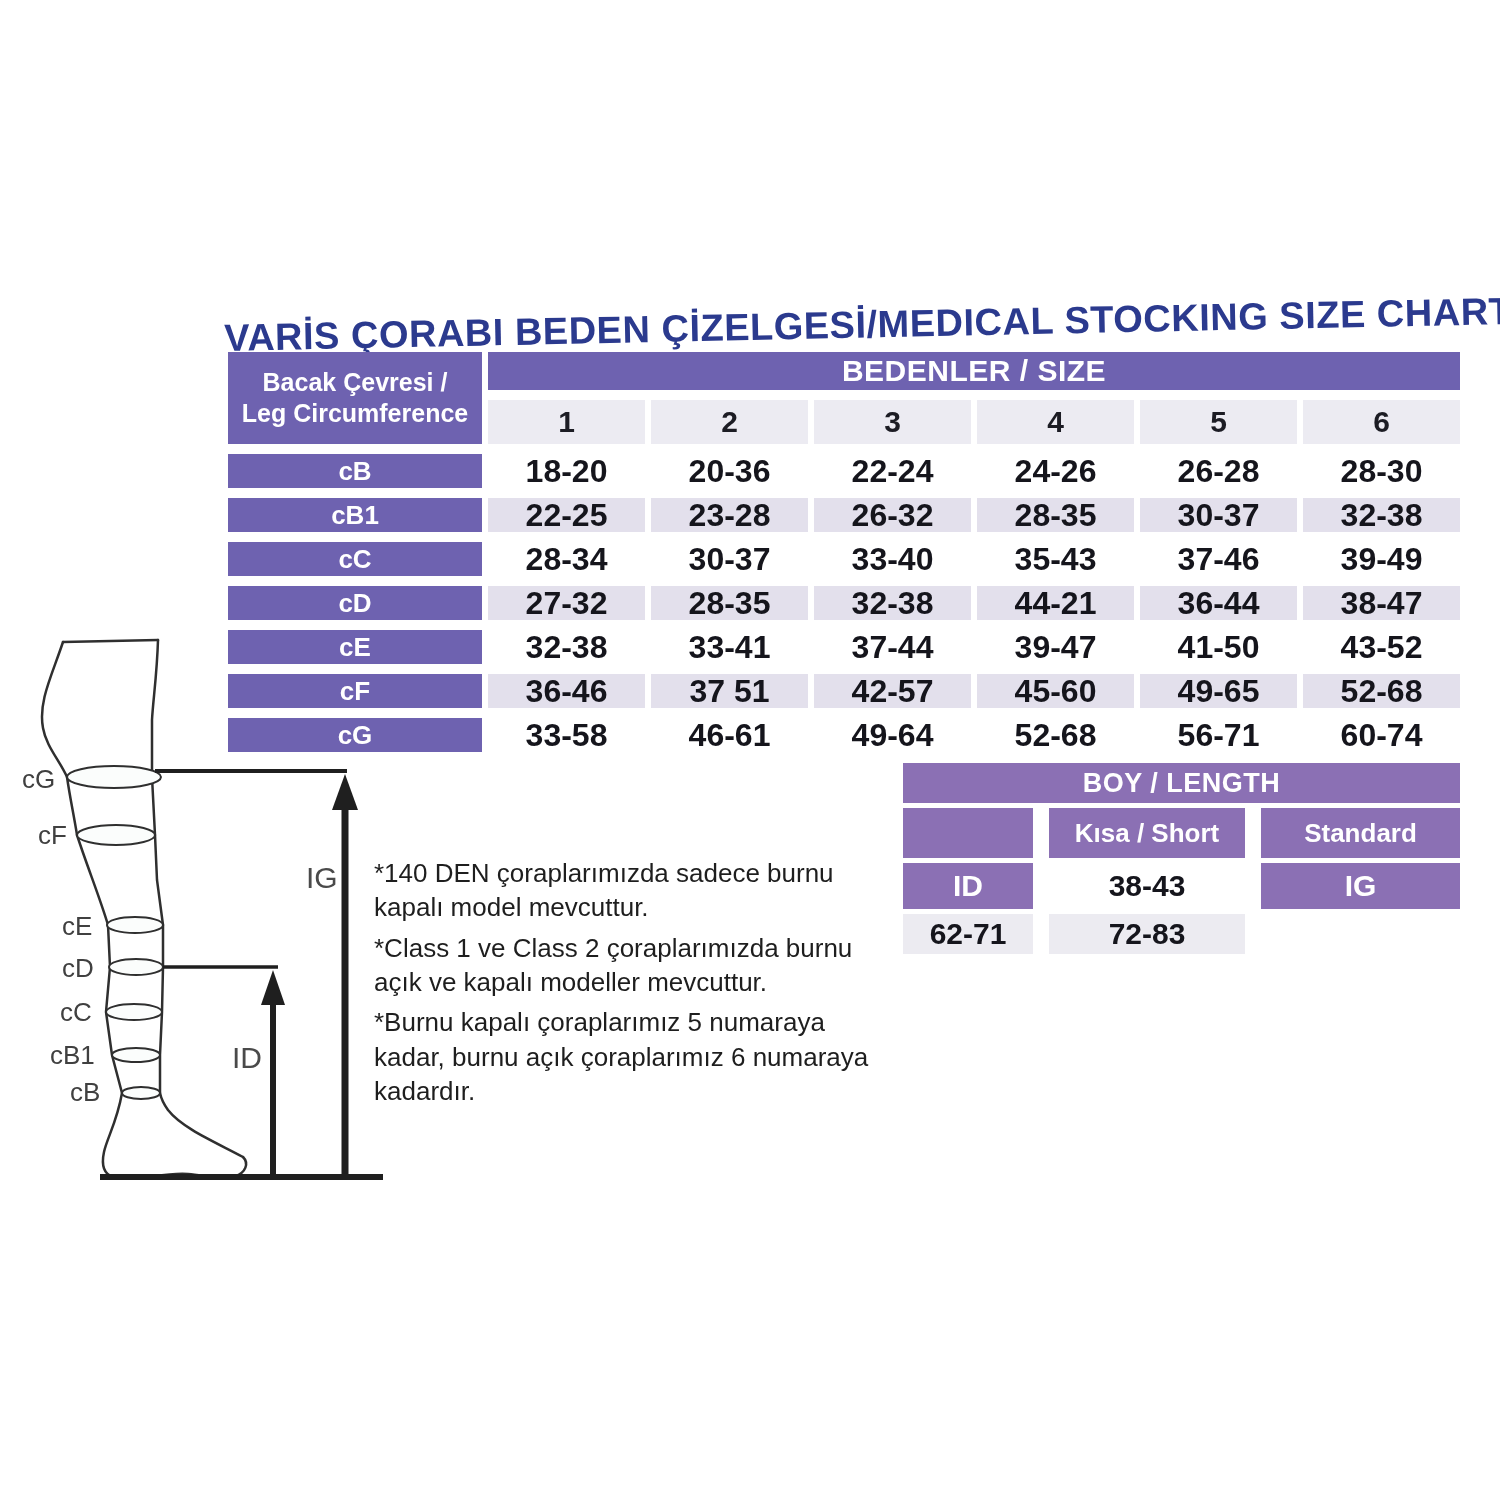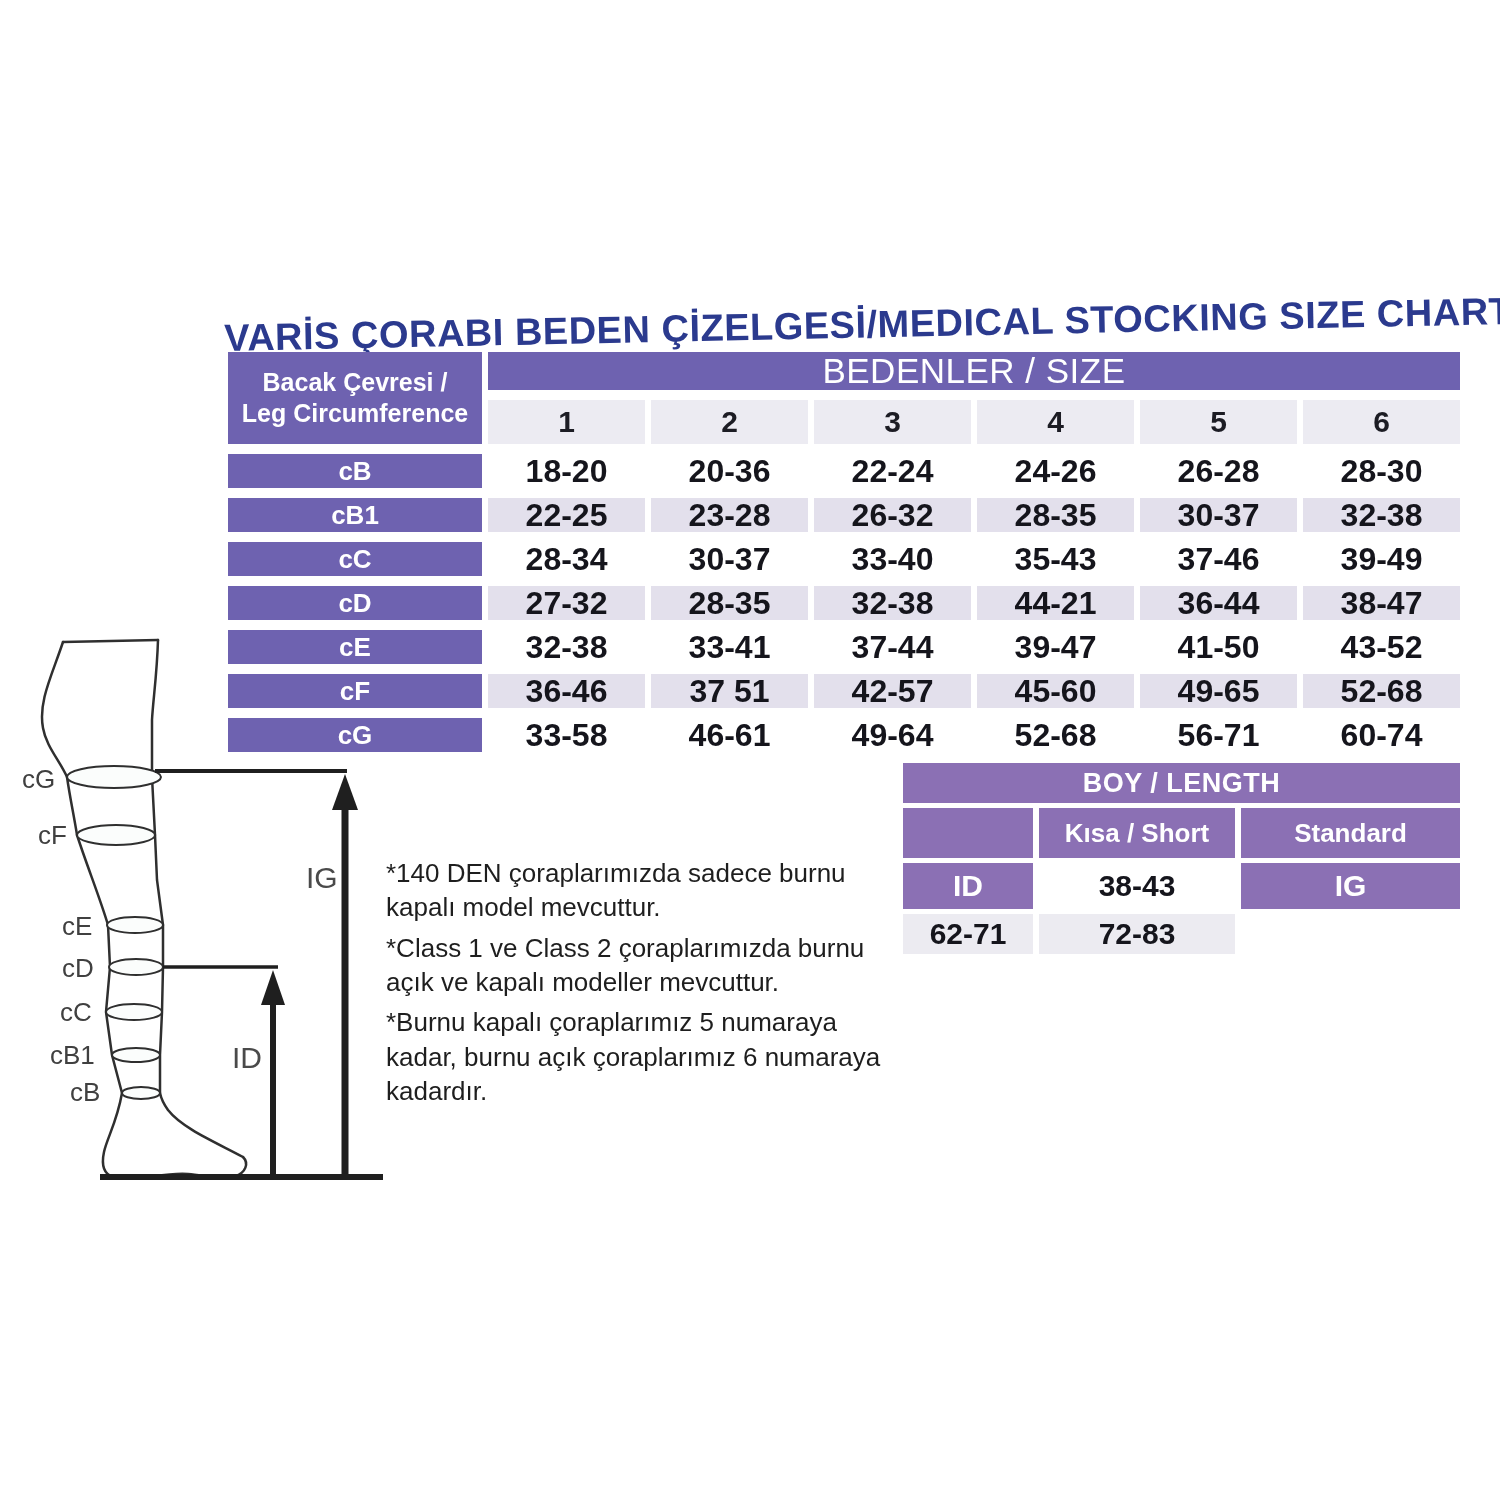--- a/index.html
+++ b/index.html
@@ -22,21 +22,21 @@
     gap:10px 6px;
   }
   .size-table .corner{
     grid-area:1/1/3/2;background:#6e62b0;color:#fff;
     display:flex;flex-direction:column;align-items:center;justify-content:center;
     font-size:25px;font-weight:600;line-height:1.25;
   }
   .size-table .group{
     grid-area:1/2/2/8;background:#6e62b0;color:#fff;
     display:flex;align-items:center;justify-content:center;
-    font-size:35px;font-weight:normal;letter-spacing:0.5px;
+    font-size:30px;font-weight:bold;letter-spacing:0.5px;
   }
   .size-table .szh{
     background:#ecebf2;color:#1c1c24;display:flex;align-items:center;justify-content:center;
     font-size:30px;font-weight:600;
   }
   .size-table .lbl{
     background:#6e62b0;color:#fff;display:flex;align-items:center;justify-content:center;
     font-size:26px;font-weight:bold;
   }
   .size-table .v{
@@ -45,28 +45,28 @@
   }
   .size-table .v.tint{background:#e3e0ec;}
 
   
   .leg-diagram{position:absolute;left:10px;top:630px;}
   .leg-diagram text{font-family:"Liberation Sans",sans-serif;fill:#404040;font-size:26px;}
   .leg-diagram text.meas{font-size:30px;fill:#4a4a4a;}
 
   
   .notes{position:absolute;left:374px;top:856px;width:528px;color:#1e1e1e;}
-  .notes p{margin:0 0 6px 12px;font-size:26px;line-height:1.32;}
+  .notes p{margin:0 0 6px 0;font-size:26px;line-height:1.32;}
 
   
   .length-table{
     position:absolute;left:903px;top:763px;width:557px;
     display:grid;grid-template-columns:130px 196px 1fr;
     grid-template-rows:40px 50px 46px 40px;
-    gap:5px 6px;
+    gap:5px 16px;
   }
   .length-table .hdr{
     grid-column:1/4;background:#8b70b4;color:#fff;
     display:flex;align-items:center;justify-content:center;
     font-size:27px;font-weight:bold;letter-spacing:0.5px;
   }
   .length-table .pc{background:#8b70b4;color:#fff;display:flex;align-items:center;justify-content:center;}
   .length-table .colh{font-size:26px;font-weight:bold;}
   .length-table .rlbl{font-size:30px;font-weight:bold;}
   .length-table .val{

